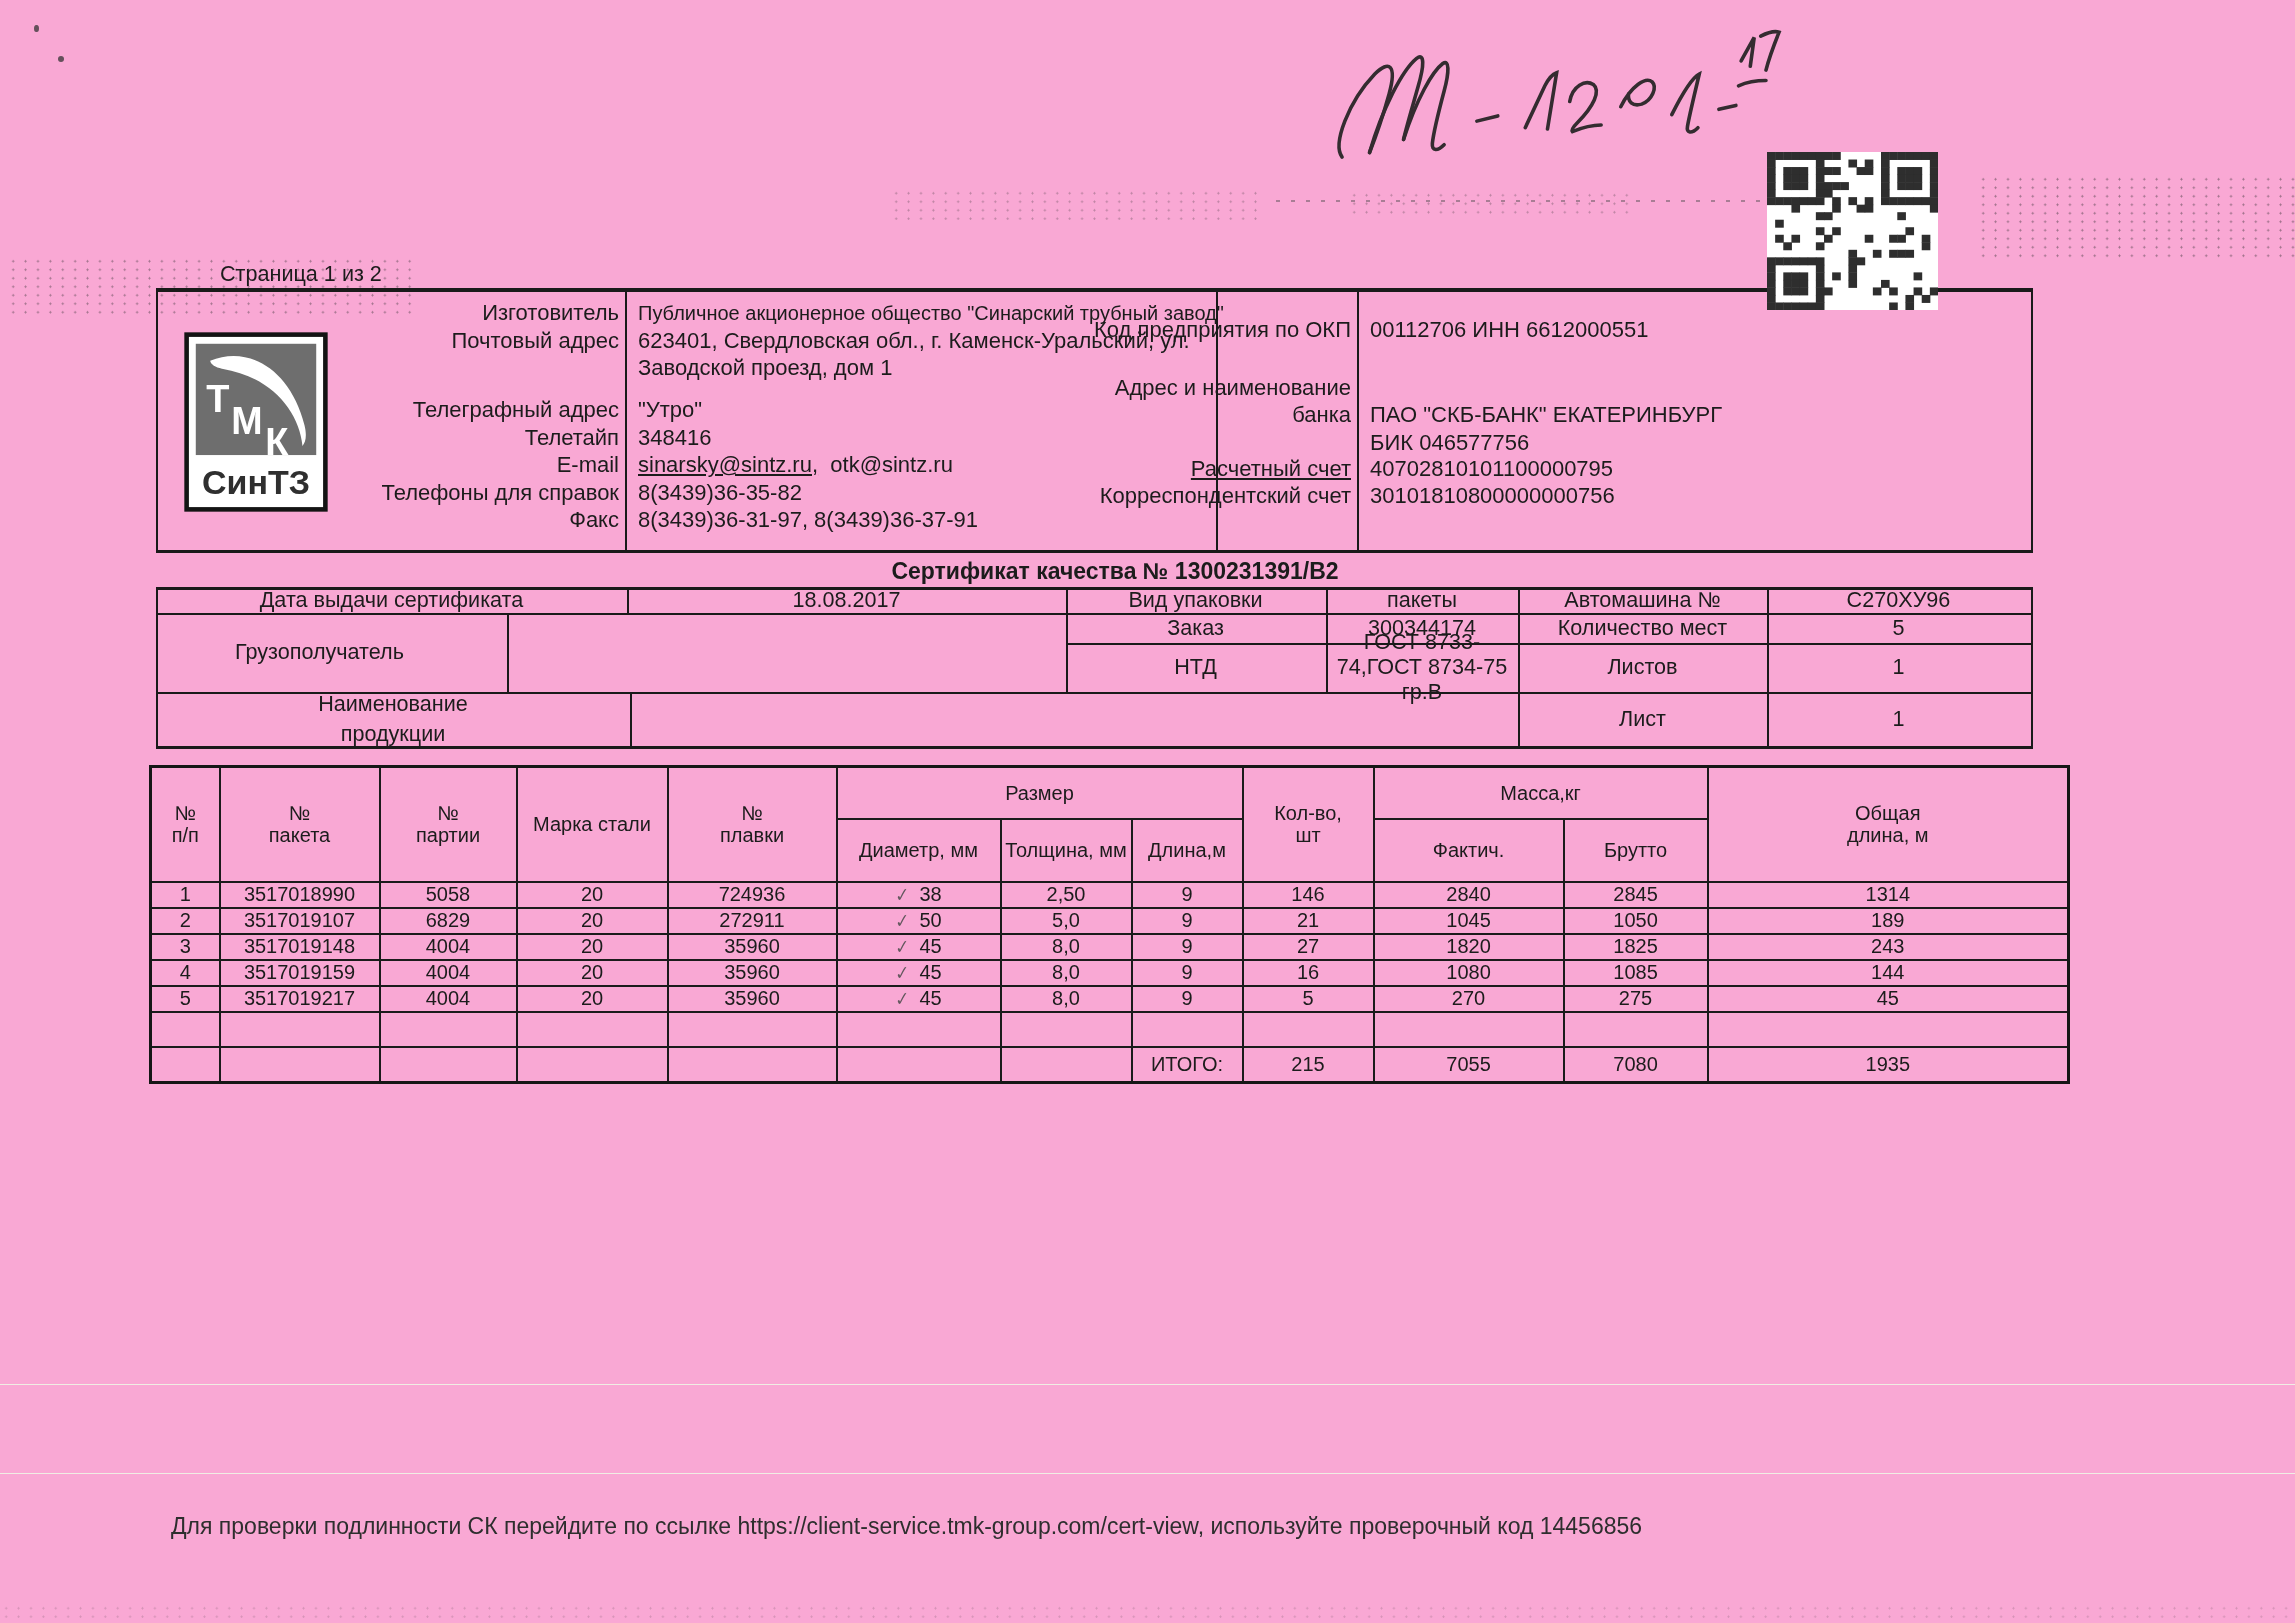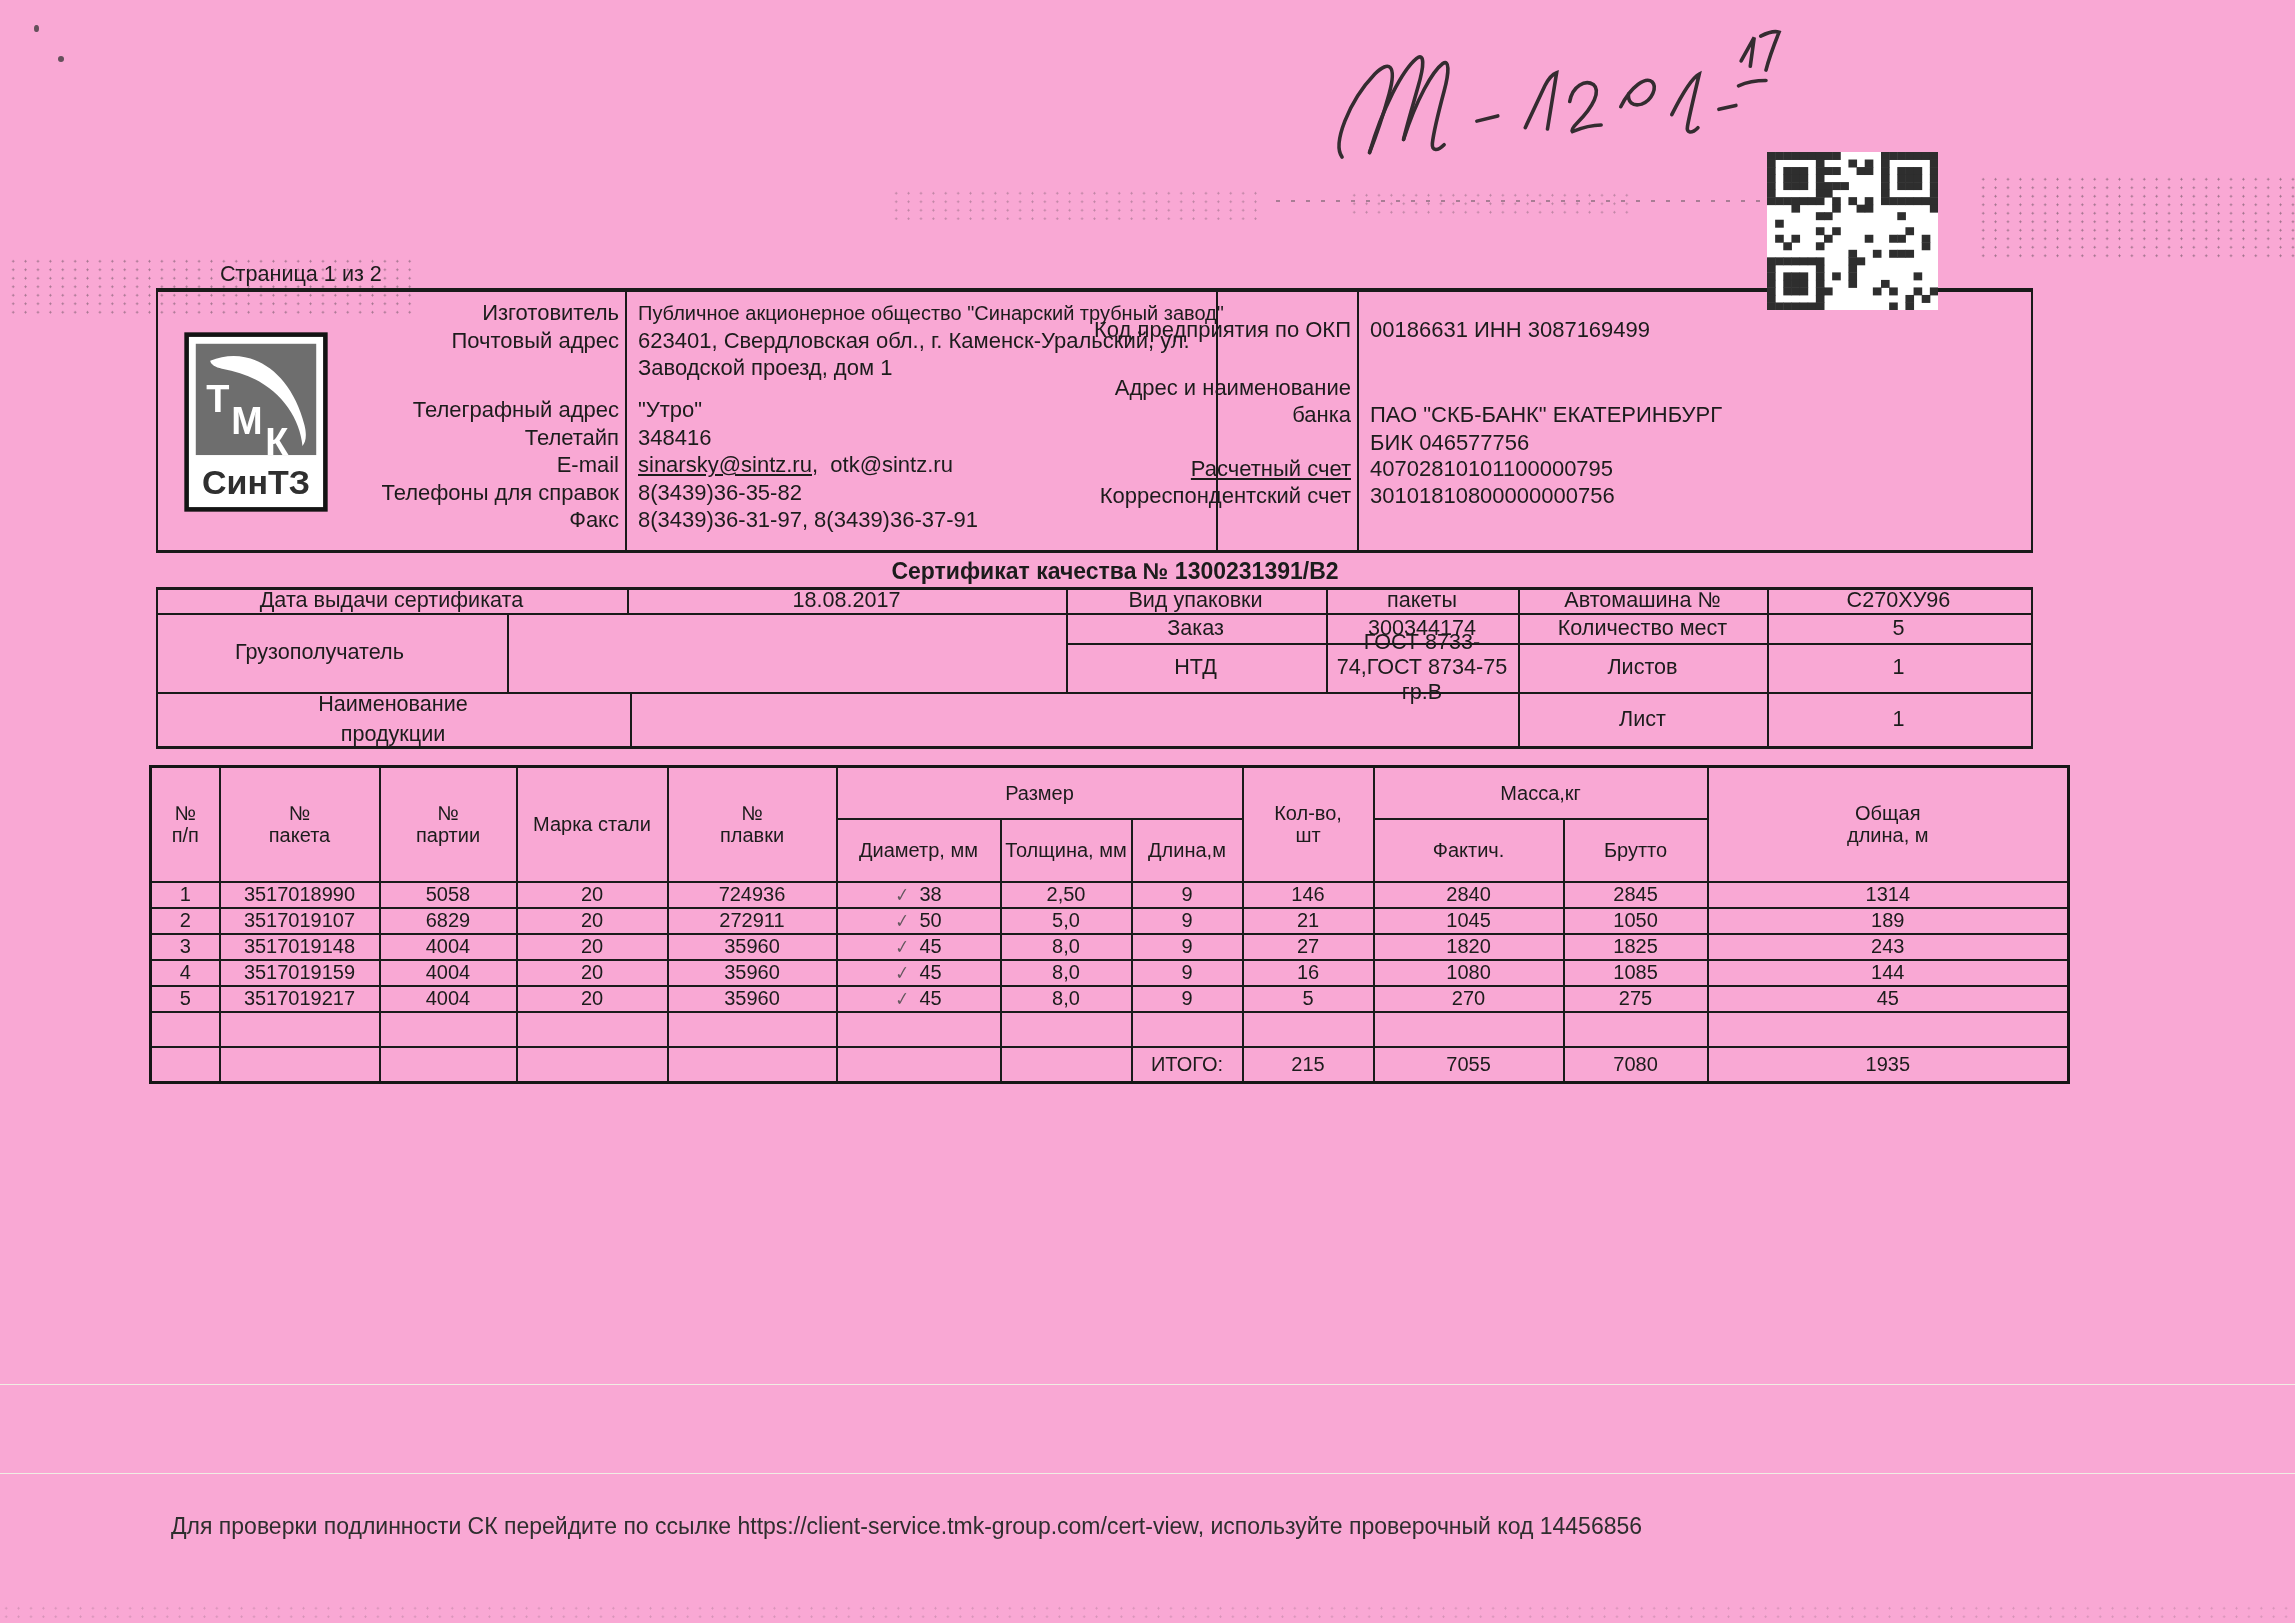--- a/index.html
+++ b/index.html
@@ -101,21 +101,21 @@
     <div class="lbl" style="right:1414px;top:134px;">Телетайп</div>
     <div class="val" style="left:482px;top:134px;">348416</div>
     <div class="lbl" style="right:1414px;top:161px;">E-mail</div>
     <div class="val" style="left:482px;top:161px;"><span class="underline">sinarsky@sintz.ru,</span>&nbsp;&nbsp;<span>otk@sintz.ru</span></div>
     <div class="lbl" style="right:1414px;top:189px;">Телефоны для справок</div>
     <div class="val" style="left:482px;top:189px;">8(3439)36-35-82</div>
     <div class="lbl" style="right:1414px;top:216px;">Факс</div>
     <div class="val" style="left:482px;top:216px;">8(3439)36-31-97, 8(3439)36-37-91</div>
 
     <div class="lbl" style="right:682px;top:26px;">Код предприятия по ОКП</div>
-    <div class="val" style="left:1214px;top:26px;">00186631 ИНН 3087169499</div>
+    <div class="val" style="left:1214px;top:26px;">00112706 ИНН 6612000551</div>
     <div class="lbl" style="right:682px;top:84px;">Адрес и наименование</div>
     <div class="lbl" style="right:682px;top:111px;">банка</div>
     <div class="val" style="left:1214px;top:111px;">ПАО "СКБ-БАНК" ЕКАТЕРИНБУРГ</div>
     <div class="val" style="left:1214px;top:139px;">БИК 046577756</div>
     <div class="lbl" style="right:682px;top:165px;text-decoration:underline;">Расчетный счет</div>
     <div class="val" style="left:1214px;top:165px;">40702810101100000795</div>
     <div class="lbl" style="right:682px;top:192px;">Корреспондентский счет</div>
     <div class="val" style="left:1214px;top:192px;">30101810800000000756</div>
   </div>
 

